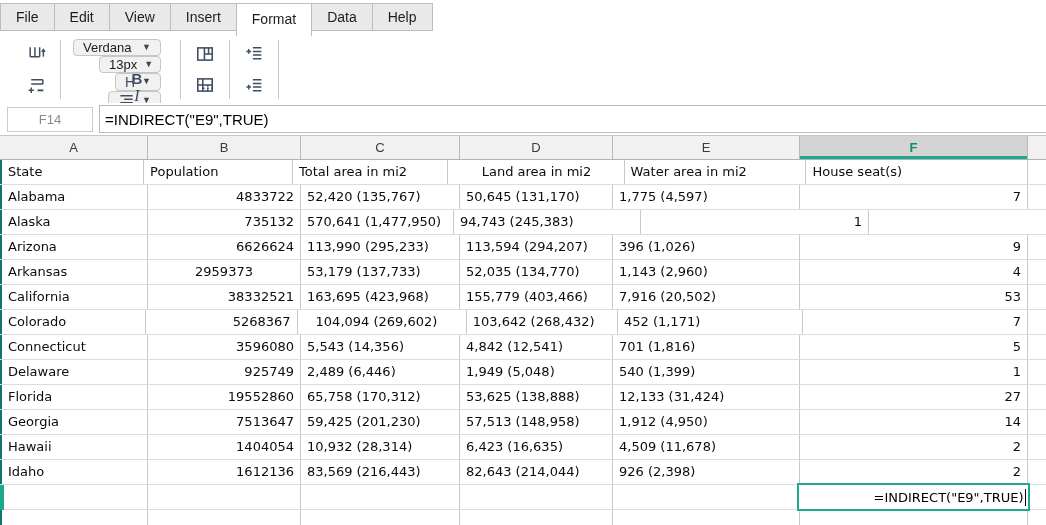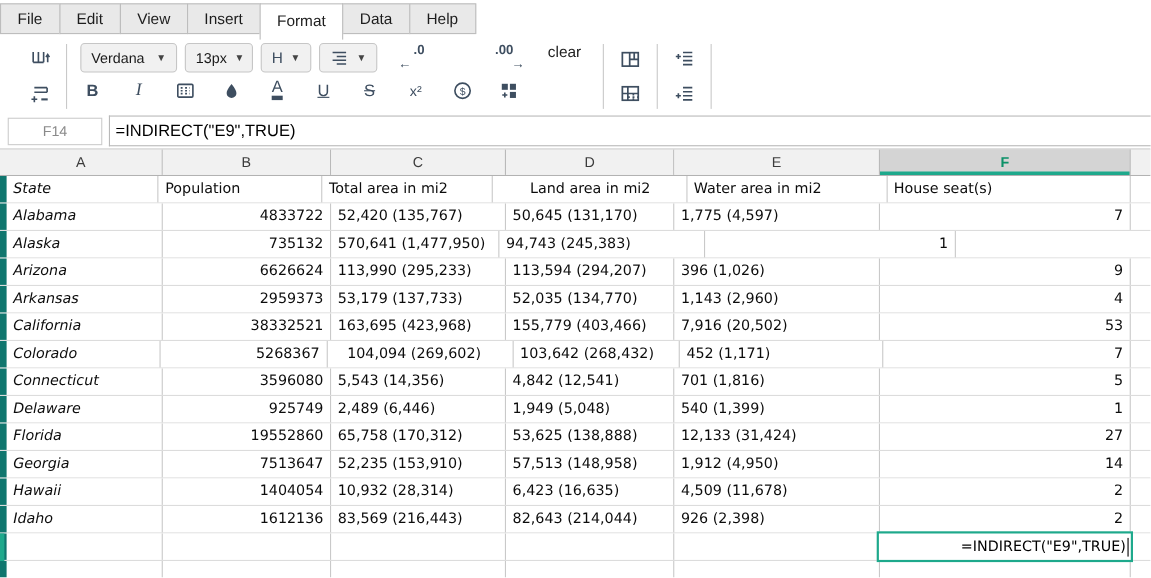--- a/index.html
+++ b/index.html
@@ -11,21 +11,21 @@
   .menubar { position:absolute; top:0; left:0; right:0; height:36px; display:flex; align-items:flex-start; padding-top:3px; background:#fff; }
   .tab { height:28px; line-height:26px; padding:0 15px; font-size:14px; color:#1d1d1d; background:#e9e9e9; border:1px solid #bdbdbd; margin-left:-1px; cursor:default; }
   .tab:first-child { margin-left:0; }
   .tab.active { height:33px; line-height:30px; background:#fff; border-bottom:none; position:relative; z-index:2; }
 
   
   .toolbar { position:absolute; top:36px; left:0; right:0; height:67px; display:flex; align-items:stretch; padding:2px 0 2px 12px; background:#fff; }
   .vdiv { width:1px; background:#c9c9c9; margin:2px 0; }
   .tb-col { display:flex; flex-direction:column; justify-content:space-around; align-items:center; padding:0 13px; }
   .tb-main { display:flex; flex-direction:column; justify-content:space-around; padding:0 12px; }
-  .tb-row { display:flex; align-items:flex-start; height:30px; }
+  .tb-row { display:flex; align-items:flex-end; height:30px;flex-direction:column; }
   .btn { display:inline-flex; align-items:center; gap:7px; height:27px; padding:0 9px; background:#f1f1f1; border:1px solid #c6c6c6; border-radius:4px; font-size:13px; color:#1a1a1a; margin-right:7px; cursor:default; }
   .caret { font-size:9px; color:#444; line-height:1; }
   .ibtn { display:inline-flex; align-items:center; justify-content:center; width:22px; height:24px; margin-right:20px; color:var(--icon); cursor:default; }
   .glyph { font-size:15px; color:var(--icon); }
   .g-bold { font-weight:bold; }
   .g-italic { font-style:italic; font-family:"Liberation Serif",serif; font-size:16px; }
   .g-under { text-decoration:underline; }
   .g-strike { text-decoration:line-through; }
   .g-colorA { font-size:15px; border-bottom:4px solid var(--icon); line-height:14px; }
   .clear-btn { font-size:14px; color:#222; margin:0 8px; cursor:default; }
@@ -41,21 +41,21 @@
   .formulabar { position:absolute; top:103px; left:0; right:0; height:32px; background:#fff; }
   .cellref { position:absolute; left:7px; top:4px; width:86px; height:25px; border:1px solid #ccc; color:#8a8a8a; text-align:center; line-height:23px; font-size:13px; background:#fff; }
   .formula-input { position:absolute; left:99px; top:2px; width:948px; height:28px; border:1px solid #b9b9b9; border-right:none; font-family:"Liberation Sans",sans-serif; font-size:15px; padding:0 5px; color:#000; background:#fff; outline:none; }
 
   
   .sheet { position:absolute; top:135px; left:0; width:1046px; height:390px; background:#fff; }
   .row { display:flex; height:25px; border-bottom:1px solid #dcdcdc; background:#fff; }
   .row.hrow { border-top:1px solid #c6c6c6; border-bottom:1px solid #b2b2b2; background:#f1f1f1; height:25px; }
   .row.partial { height:15px; border-bottom:none; }
   .cell { border-right:1px solid #c9c9c9; padding:0 6px; font-family:"DejaVu Sans",sans-serif; font-size:13px; color:#0c0c0c; line-height:23px; white-space:nowrap; overflow:hidden; }
-  .row .cell:first-child { border-left:6px solid #0f766e;font-style:italic; }
+  .row .cell:first-child { border-left:2px solid #0f766e; }
   .cell.r { text-align:right; }
   .cell.sliver { border-right:none; }
   .hcell { border-right:1px solid #b9b9b9; text-align:center; font-family:"Liberation Sans",sans-serif; font-size:13px; color:#3c3c3c; line-height:23px; background:#f1f1f1; }
   .hcell.sel { background:#d4d4d4; color:var(--green); font-weight:bold; box-shadow:inset 0 -3px 0 var(--accent); }
   .hcell.sliver { border-right:none; }
 
   .selectionbox { position:absolute; left:797px; top:348px; width:233px; height:28px; border:2px solid var(--accent); background:#fff; display:flex; align-items:center; justify-content:flex-end; padding-right:2px; font-family:"DejaVu Sans",sans-serif; font-size:13px; color:#000; z-index:3; }
   .textcaret { display:inline-block; width:1.5px; height:17px; background:#000; margin-left:1px; }
   .rowmark { position:absolute; left:0; top:350px; width:4px; height:25px; background:var(--accent); z-index:3; }
 </style>
@@ -256,21 +256,21 @@
         <div class="cell" style="width: 148px;">Arizona</div>
         <div class="cell r" style="width: 153px;">6626624</div>
         <div class="cell" style="width: 159px;">113,990 (295,233)</div>
         <div class="cell" style="width: 153px;">113,594 (294,207)</div>
         <div class="cell" style="width: 187px;">396 (1,026)</div>
         <div class="cell r" style="width: 228px;">9</div>
         <div class="cell sliver" style="width: 18px;"></div>
       </div>
       <div class="row">
         <div class="cell" style="width: 148px;">Arkansas</div>
-        <div class="cell r" style="width: 153px;">2959373</div>
+        <div class="cell r" style="width: 153px; text-align: center;">2959373</div>
         <div class="cell" style="width: 159px;">53,179 (137,733)</div>
         <div class="cell" style="width: 153px;">52,035 (134,770)</div>
         <div class="cell" style="width: 187px;">1,143 (2,960)</div>
         <div class="cell r" style="width: 228px;">4</div>
         <div class="cell sliver" style="width: 18px;"></div>
       </div>
       <div class="row">
         <div class="cell" style="width: 148px;">California</div>
         <div class="cell r" style="width: 153px;">38332521</div>
         <div class="cell" style="width: 159px;">163,695 (423,968)</div>
@@ -311,21 +311,21 @@
         <div class="cell r" style="width: 153px;">19552860</div>
         <div class="cell" style="width: 159px;">65,758 (170,312)</div>
         <div class="cell" style="width: 153px;">53,625 (138,888)</div>
         <div class="cell" style="width: 187px;">12,133 (31,424)</div>
         <div class="cell r" style="width: 228px;">27</div>
         <div class="cell sliver" style="width: 18px;"></div>
       </div>
       <div class="row">
         <div class="cell" style="width: 148px;">Georgia</div>
         <div class="cell r" style="width: 153px;">7513647</div>
-        <div class="cell" style="width: 159px;">52,235 (153,910)</div>
+        <div class="cell" style="width: 159px;">59,425 (201,230)</div>
         <div class="cell" style="width: 153px;">57,513 (148,958)</div>
         <div class="cell" style="width: 187px;">1,912 (4,950)</div>
         <div class="cell r" style="width: 228px;">14</div>
         <div class="cell sliver" style="width: 18px;"></div>
       </div>
       <div class="row">
         <div class="cell" style="width: 148px;">Hawaii</div>
         <div class="cell r" style="width: 153px;">1404054</div>
         <div class="cell" style="width: 159px;">10,932 (28,314)</div>
         <div class="cell" style="width: 153px;">6,423 (16,635)</div>

